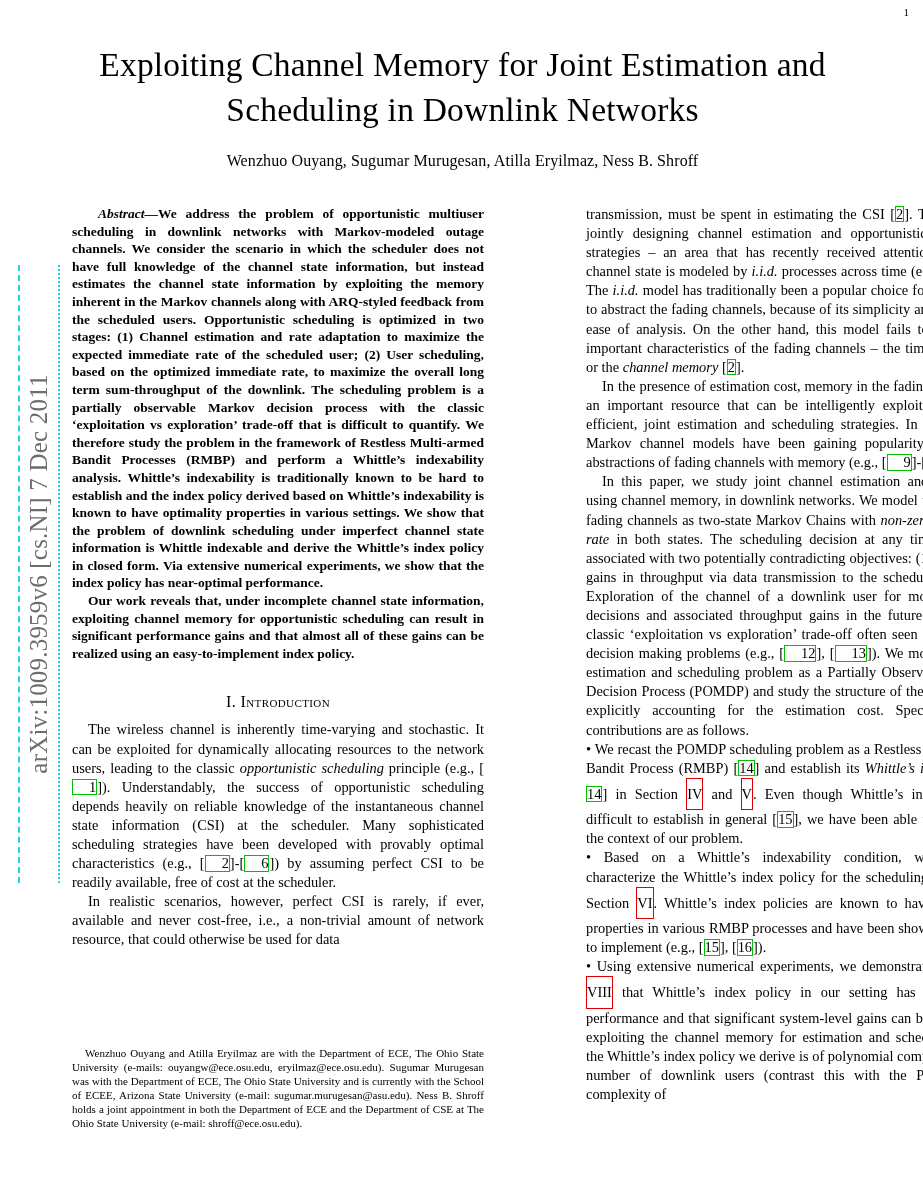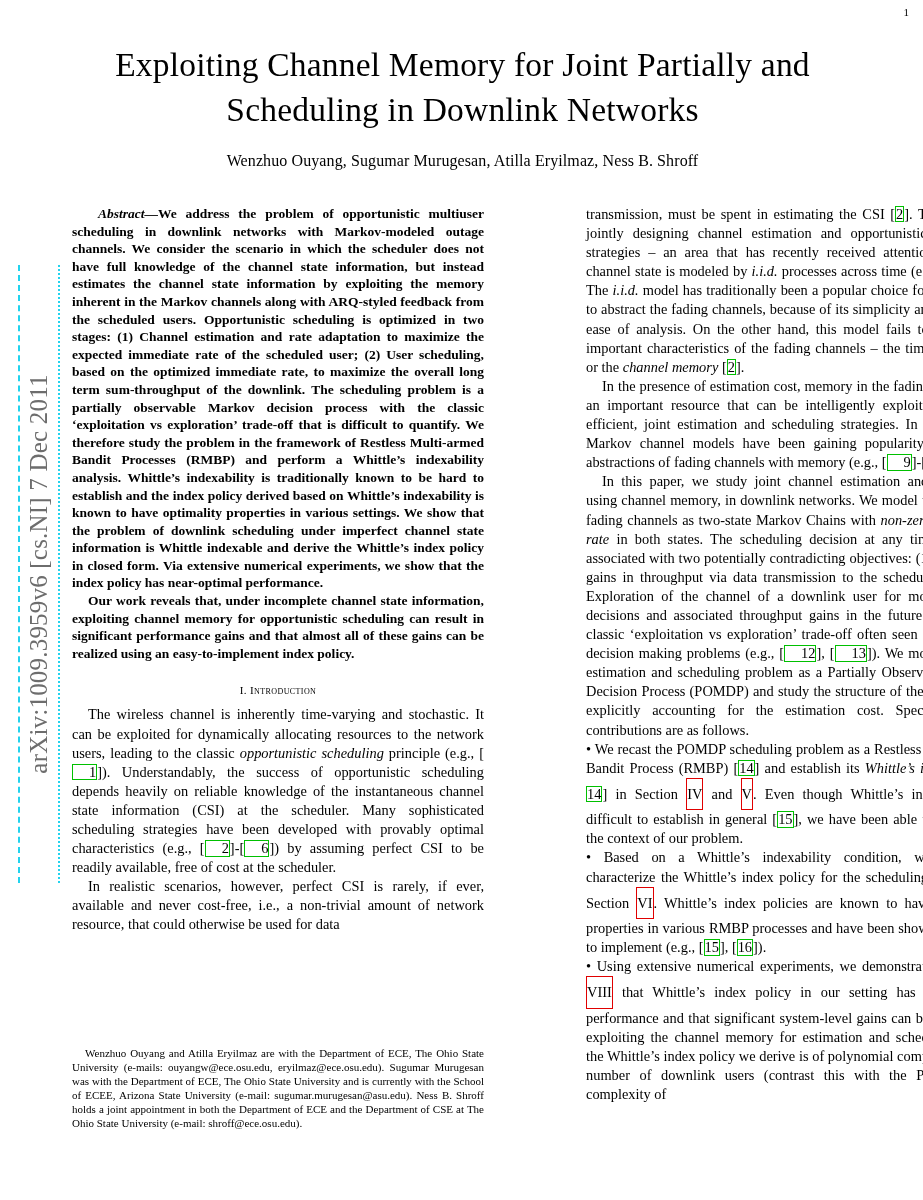--- a/index.html
+++ b/index.html
@@ -104,22 +104,22 @@
   }
   .abstract .lead { text-indent: 26px; }
   .abstract .abs-label {
     font-style: italic;
     font-weight: bold;
   }
 
   
   .section-heading {
     text-align: center;
-    font-size: 11px;
-    margin: 22px 0 9px 0;
+    font-size: 16px;
+    margin: 31px 0 9px 0;
     font-variant: small-caps;
     letter-spacing: 0.4px;
   }
 
   .bullet-para {
     text-indent: 0;
     margin-top: 0px;
   }
 
   .it { font-style: italic; }
@@ -157,21 +157,21 @@
 </head>
 <body>
 
 <div class="page-number">1</div>
 
 <div class="arxiv-stamp">
   <div class="arxiv-text">arXiv:1009.3959v6  [cs.NI]  7 Dec 2011</div>
 </div>
 
 <div class="title-block">
-  <h1 class="paper-title">Exploiting Channel Memory for Joint Partially and Scheduling in Downlink Networks</h1>
+  <h1 class="paper-title">Exploiting Channel Memory for Joint Estimation and Scheduling in Downlink Networks</h1>
   <div class="authors">Wenzhuo Ouyang, Sugumar Murugesan, Atilla Eryilmaz, Ness B. Shroff</div>
 </div>
 
 <div class="columns">
 
   <div class="col col-left">
 
     <div class="abstract">
       <p class="lead"><span class="abs-label">Abstract—</span><span>We address the problem of opportunistic multiuser scheduling in downlink networks with Markov-modeled outage channels. We consider the scenario in which the scheduler does not have full knowledge of the channel state information, but instead estimates the channel state information by exploiting the memory inherent in the Markov channels along with ARQ-styled feedback from the scheduled users. Opportunistic scheduling is optimized in two stages: (1) Channel estimation and rate adaptation to maximize the expected immediate rate of the scheduled user; (2) User scheduling, based on the optimized immediate rate, to maximize the overall long term sum-throughput of the downlink. The scheduling problem is a partially observable Markov decision process with the classic ‘exploitation vs exploration’ trade-off that is difficult to quantify. We therefore study the problem in the framework of Restless Multi-armed Bandit Processes (RMBP) and perform a Whittle’s indexability analysis. Whittle’s indexability is traditionally known to be hard to establish and the index policy derived based on Whittle’s indexability is known to have optimality properties in various settings. We show that the problem of downlink scheduling under imperfect channel state information is Whittle indexable and derive the Whittle’s index policy in closed form. Via extensive numerical experiments, we show that the index policy has near-optimal performance.</span></p>
       <p class="indent">Our work reveals that, under incomplete channel state information, exploiting channel memory for opportunistic scheduling can result in significant performance gains and that almost all of these gains can be realized using an easy-to-implement index policy.</p>

